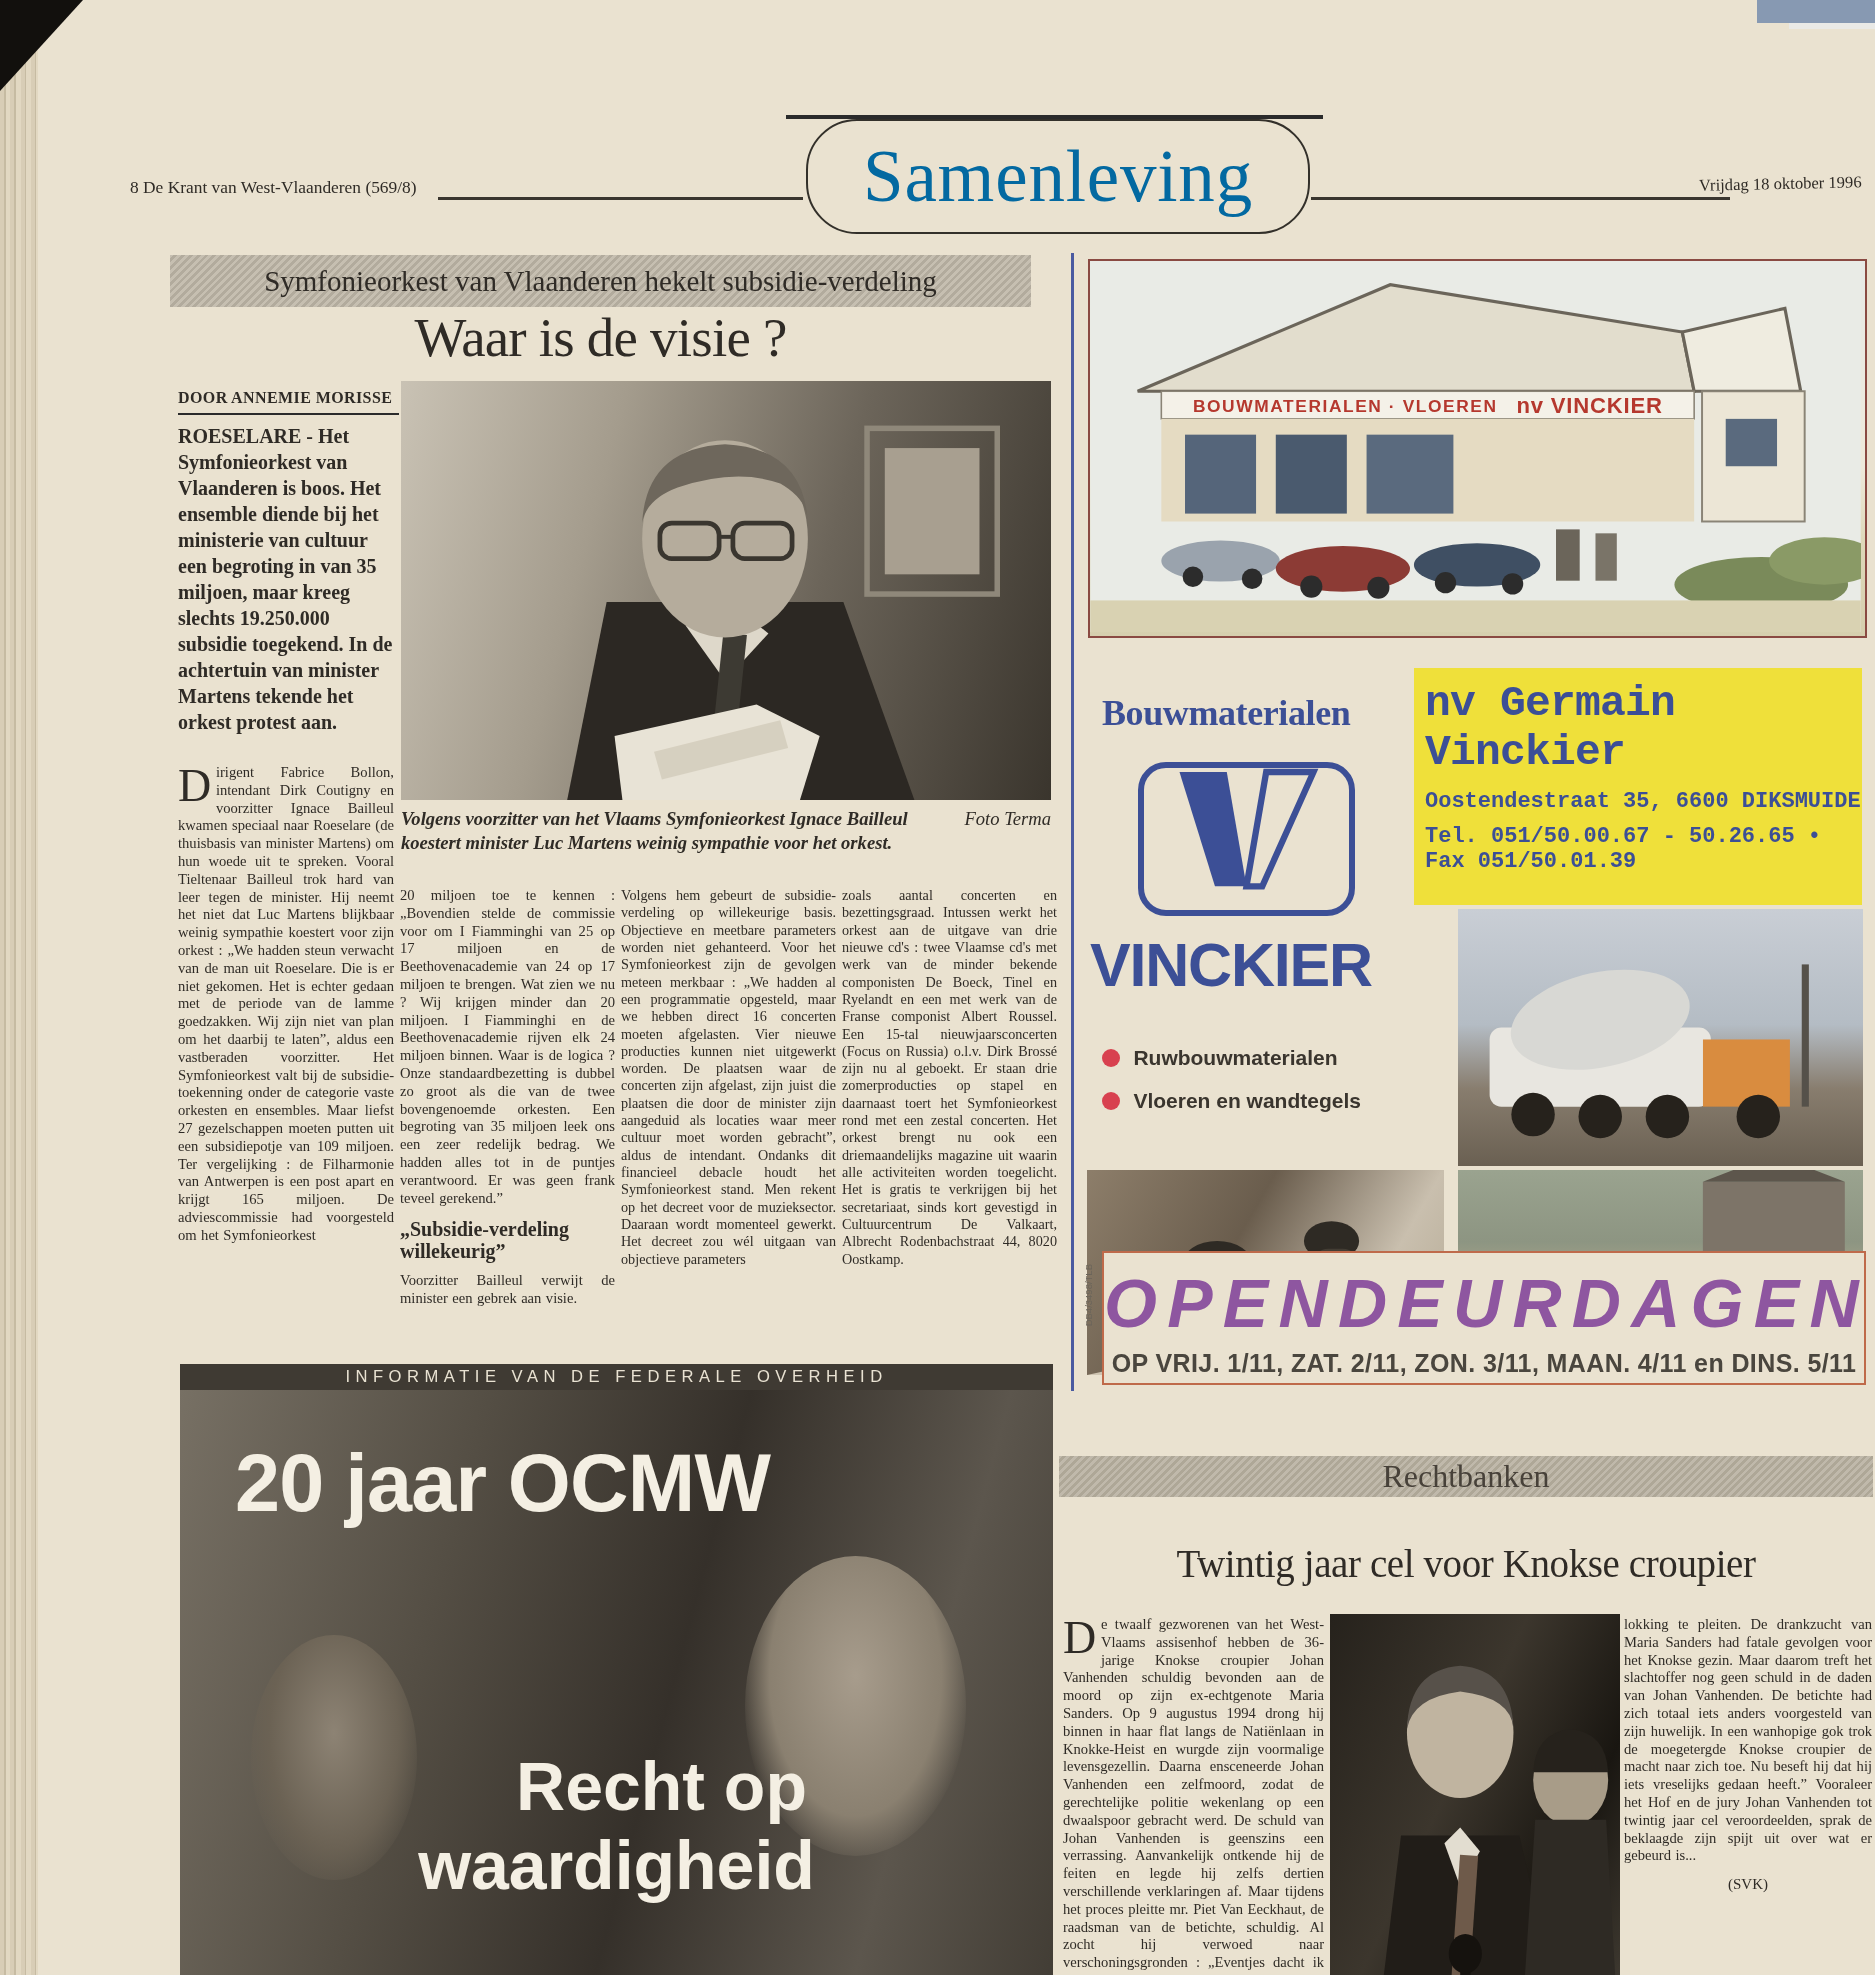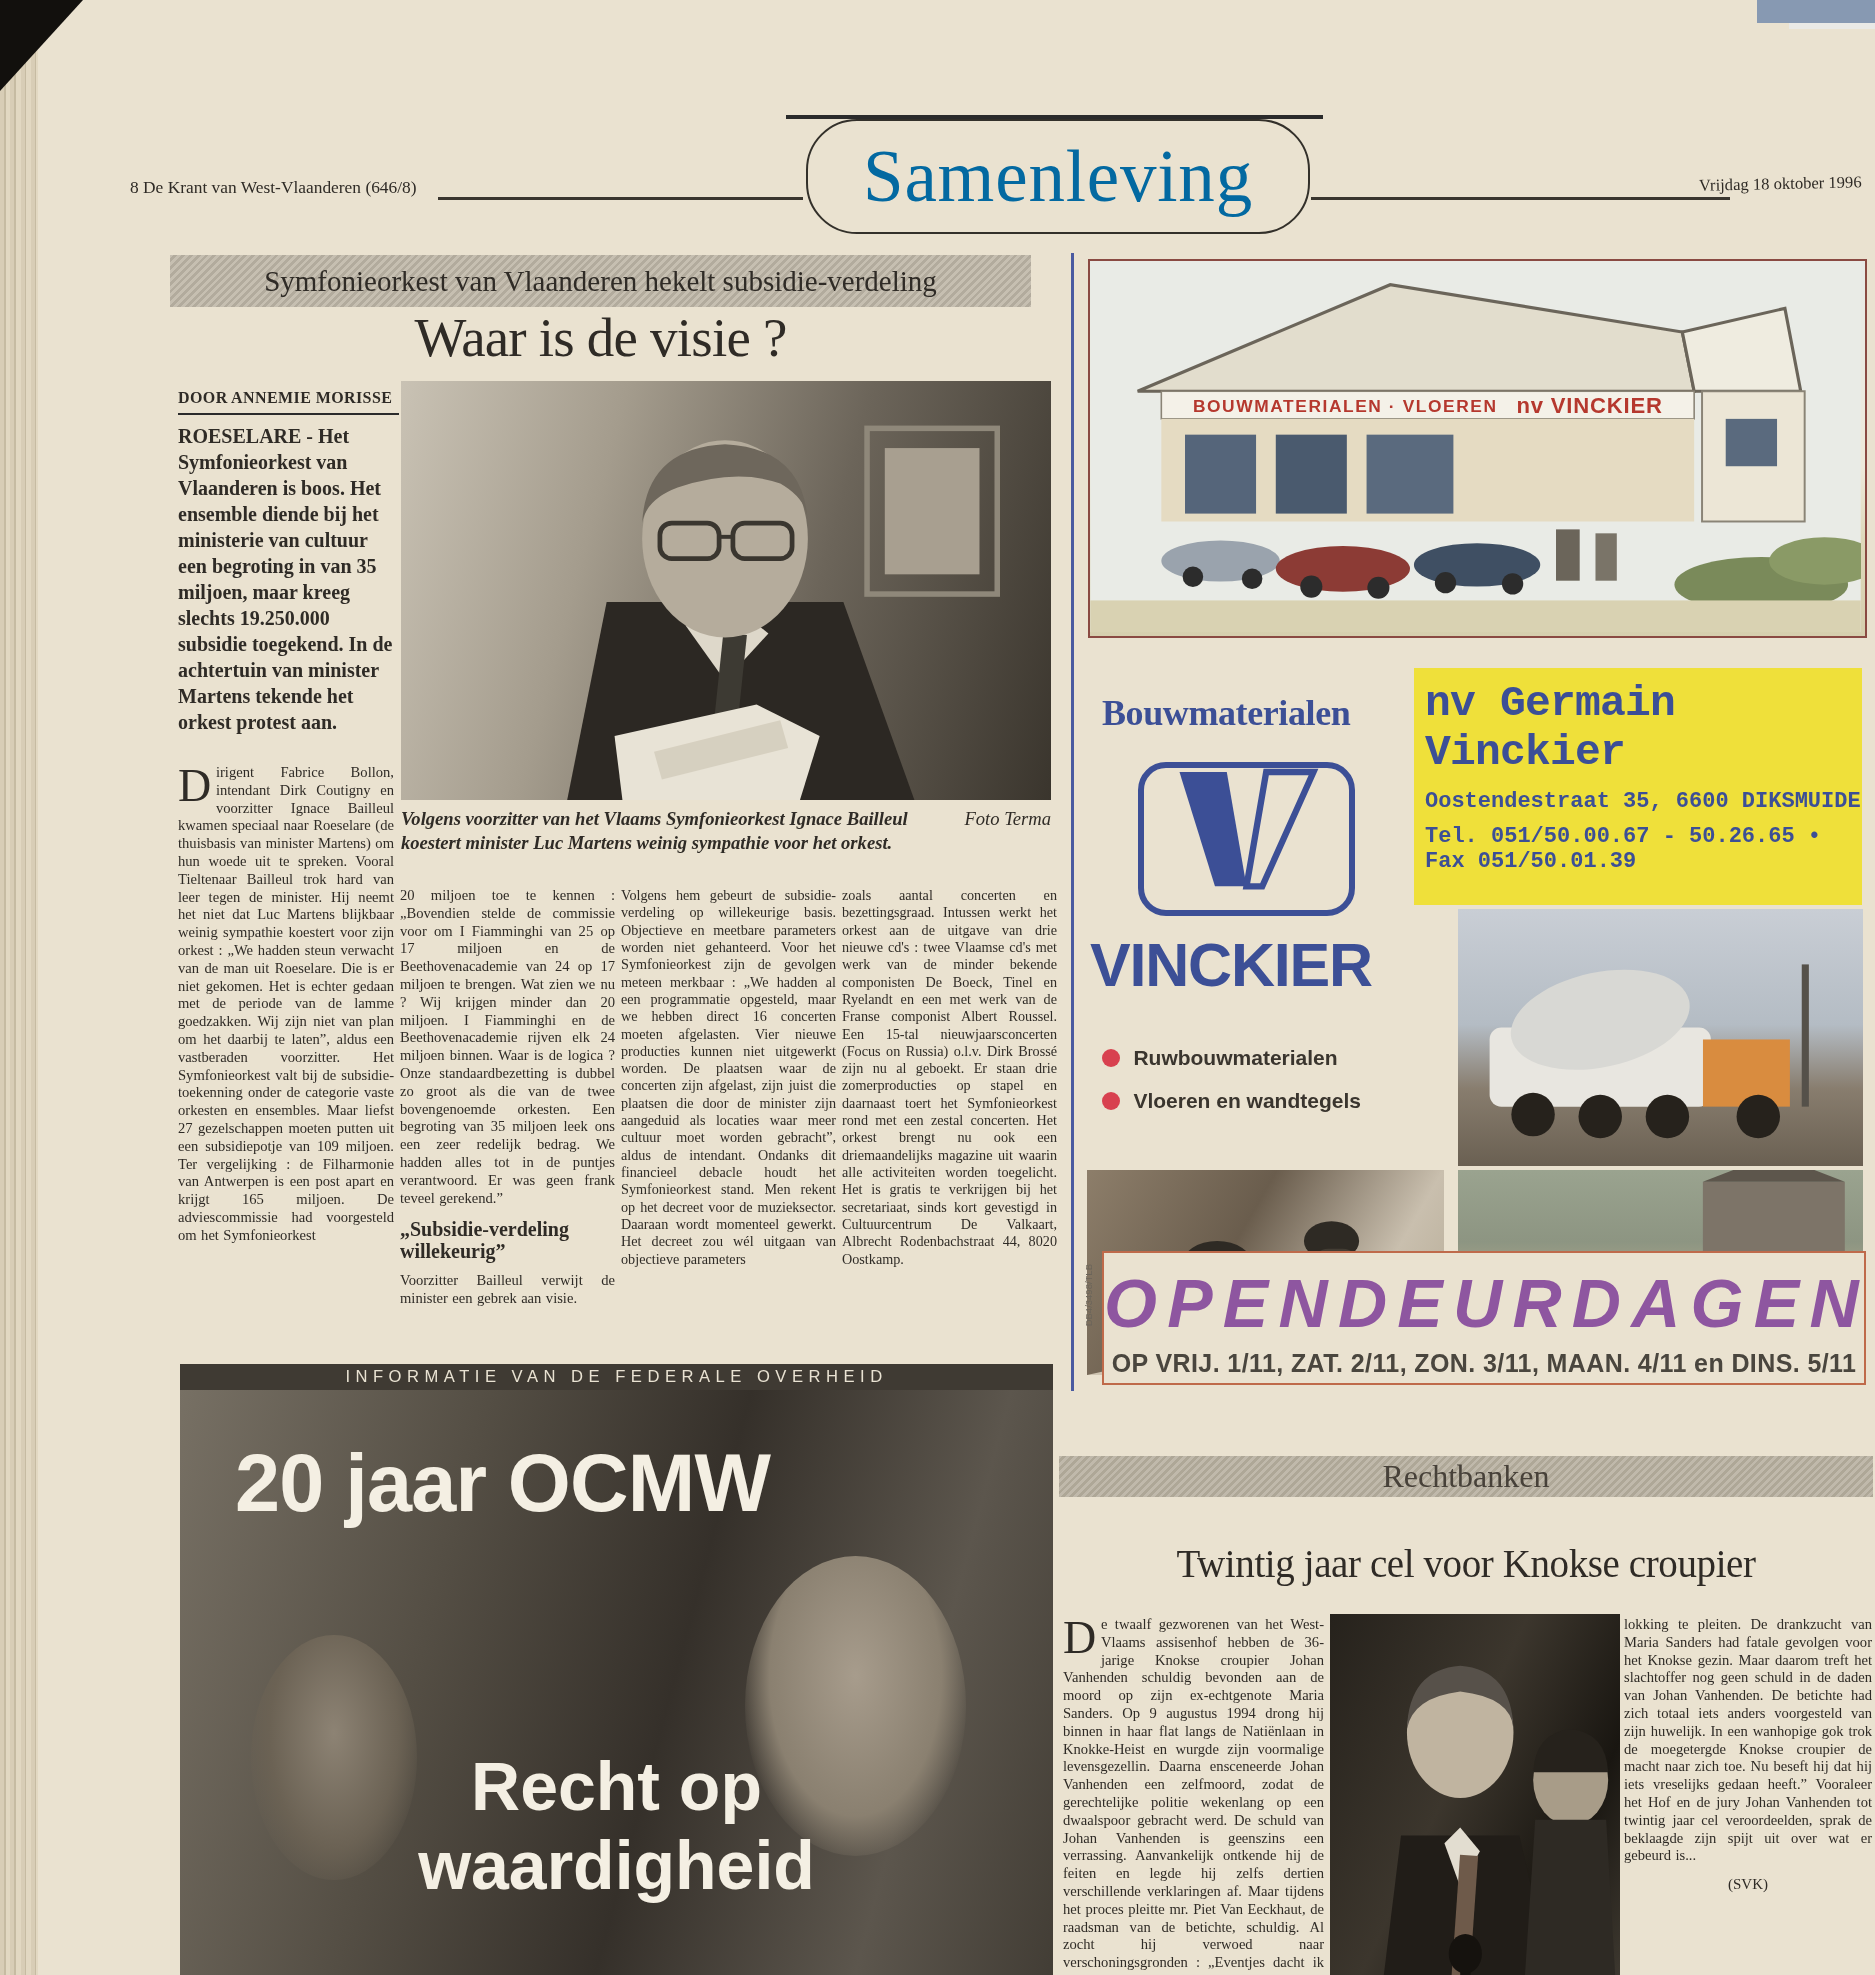--- a/index.html
+++ b/index.html
@@ -80,21 +80,21 @@
       display:flex;align-items:center;justify-content:center;}
   .ocmw-photo{left:180px;top:1390px;width:873px;height:622px;overflow:hidden;
       background:linear-gradient(105deg,#777064 0%,#544e44 30%,#35302a 55%,#5c564d 80%,#413c34 100%);}
   .ocmw-face{position:absolute;right:87px;top:166px;width:221px;height:300px;border-radius:50%;
       background:radial-gradient(ellipse at 50% 40%,#a79c8c 0%,#8a8070 55%,rgba(74,68,58,0) 75%);}
   .ocmw-face2{position:absolute;left:71px;top:245px;width:166px;height:245px;border-radius:50%;
       background:radial-gradient(ellipse at 50% 40%,#8d8374 0%,#6b6254 55%,rgba(53,48,42,0) 78%);}
   .ocmw-t1{position:absolute;left:55px;top:47px;font-size:81px;font-weight:bold;color:#f4efe3;
       font-family:"Liberation Sans",sans-serif;letter-spacing:-0.8px;}
   .ocmw-t2{position:absolute;left:0;top:357px;width:100%;text-align:center;font-size:68px;font-weight:bold;
-      color:#f4efe3;font-family:"Liberation Sans",sans-serif;}
+      color:#f4efe3;font-family:"Liberation Sans",sans-serif;padding-left:45px;}
   .ocmw-t3{position:absolute;left:0;top:436px;width:100%;text-align:center;font-size:68px;font-weight:bold;
       color:#f4efe3;font-family:"Liberation Sans",sans-serif;}
   
   .rb-bar{left:1059px;top:1456px;width:814px;height:41px;
       background:repeating-linear-gradient(135deg,#c0b9ab 0 2.8px,#aea797 2.8px 5.5px);
       display:flex;align-items:center;justify-content:center;font-size:32px;color:#474139;}
   .rb-head{left:1059px;top:1541px;width:814px;text-align:center;font-size:39px;letter-spacing:-0.4px;}
   .ct-col1{left:1063px;top:1616px;width:261px;height:492px;overflow:hidden;}
   .ct-photo{left:1330px;top:1614px;width:290px;height:446px;overflow:hidden;
       background:linear-gradient(115deg,#26221c 0%,#3c362d 40%,#191611 70%,#4a443a 100%);}
@@ -105,21 +105,21 @@
 </head>
 <body>
 
 <div id="page">
 
   <div class="abs edge-stack"></div>
   <div class="abs corner-tl"></div>
   <div class="abs strip-tr"></div>
   <div class="abs strip-tr2"></div>
 
-  <div class="abs hdr-left">8 De Krant van West-Vlaanderen (646/8)</div>
+  <div class="abs hdr-left">8 De Krant van West-Vlaanderen (569/8)</div>
   <div class="abs hdr-rule-l"></div>
   <div class="abs hdr-rule-r"></div>
   <div class="abs sam-topline"></div>
   <div class="abs sam-box">
     <span class="sam-text">Samenleving</span>
   </div>
   <div class="abs hdr-right">Vrijdag 18 oktober 1996</div>
 
   <div class="abs kicker">Symfonieorkest van Vlaanderen hekelt subsidie-verdeling</div>
   <div class="abs headline1">Waar is de visie ?</div>

